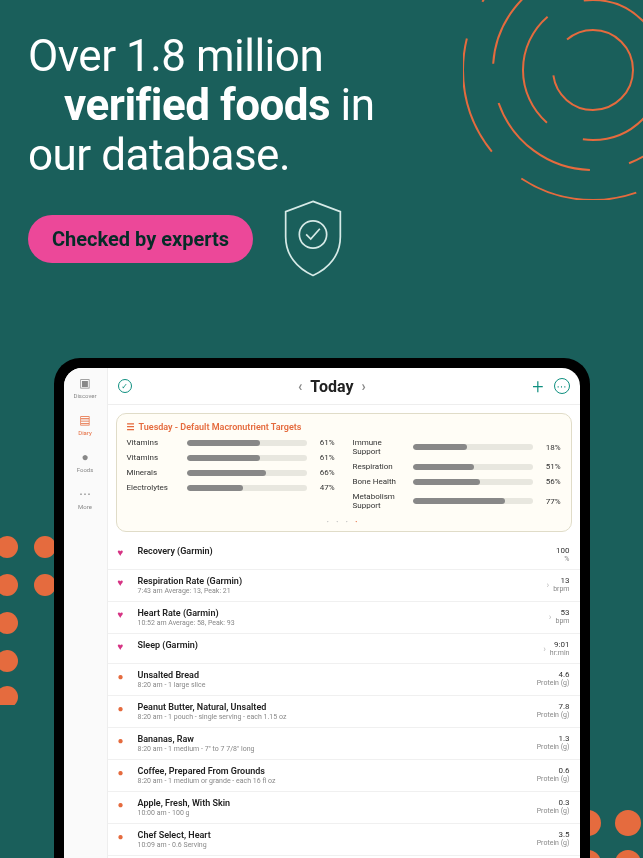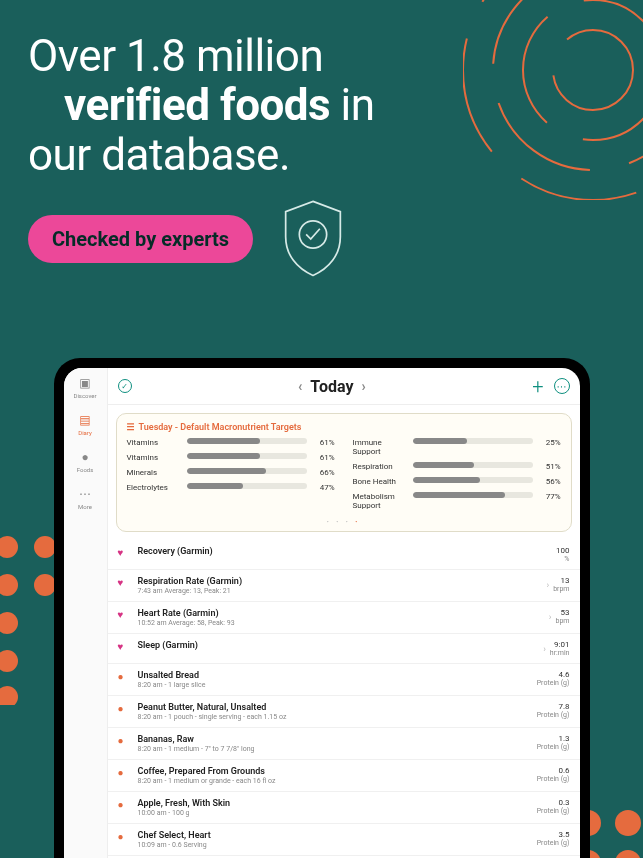--- a/index.html
+++ b/index.html
@@ -55,21 +55,21 @@
 .content { flex: 1; display: flex; flex-direction: column; min-height: 0; }
 .topbar { display: flex; align-items: center; justify-content: space-between; padding: 6px 10px; border-bottom: 1px solid #eee; }
 .topbar .date-nav { display: flex; align-items: center; gap: 8px; font-size: 16px; font-weight: 700; color: #222; }
 .topbar .date-nav .chev { color: #888; font-size: 14px; }
 .topbar .actions { display: flex; align-items: center; gap: 10px; color: #0e8f7f; font-size: 16px; }
 .check-circle { width: 14px; height: 14px; border: 1.5px solid #0e8f7f; border-radius: 50%; display: flex; align-items: center; justify-content: center; font-size: 8px; color: #0e8f7f; }
 .targets-card { margin: 8px; border-radius: 10px; background: #fffdf6; border: 1px solid #e0dcc8; padding: 8px 10px 6px 10px; }
 .targets-title { color: #e56b3e; font-size: 9px; font-weight: 600; margin-bottom: 6px; display: flex; align-items: center; gap: 4px; }
 .targets-grid { display: flex; gap: 18px; }
 .targets-col { flex: 1; }
-.bar-row { display: flex; justify-content: space-between; margin-bottom: 6px; }
+.bar-row { display: flex; align-items: center; justify-content: space-between; margin-bottom: 6px; }
 .bar-row .label { font-size: 8px; color: #333; width: 54px; }
 .bar-row .bar-wrap { flex: 1; height: 6px; background: #e8e7df; border-radius: 3px; margin: 0 6px; overflow: hidden; }
 .bar-row .bar-fill { height: 100%; background: #888; border-radius: 3px; }
 .bar-row .pct { font-size: 8px; color: #333; width: 22px; text-align: right; }
 .dots-ind { text-align: center; font-size: 6px; color: #bbb; letter-spacing: 3px; margin-top: 2px; }
 .dots-ind .active-dot { color: #e56b3e; }
 .scroll-list { flex: 1; overflow-y: hidden; }
 .row { display: flex; align-items: flex-start; padding: 6px 10px; border-bottom: 1px solid #f0f0f0; gap: 8px; }
 .row .row-icon { width: 12px; font-size: 10px; margin-top: 1px; }
 .row .row-body { flex: 1; min-width: 0; }
@@ -200,21 +200,21 @@
                   </div>
                   <span class="pct">47%</span>
                 </div>
               </div>
             <div class="targets-col" id="targets-right">
                 <div class="bar-row">
                   <span class="label">Immune Support</span>
                   <div class="bar-wrap">
                     <div class="bar-fill" style="width:45%"></div>
                   </div>
-                  <span class="pct">25%</span>
+                  <span class="pct">18%</span>
                 </div>
                 <div class="bar-row">
                   <span class="label">Respiration</span>
                   <div class="bar-wrap">
                     <div class="bar-fill" style="width:51%"></div>
                   </div>
                   <span class="pct">51%</span>
                 </div>
                 <div class="bar-row">
                   <span class="label">Bone Health</span>

